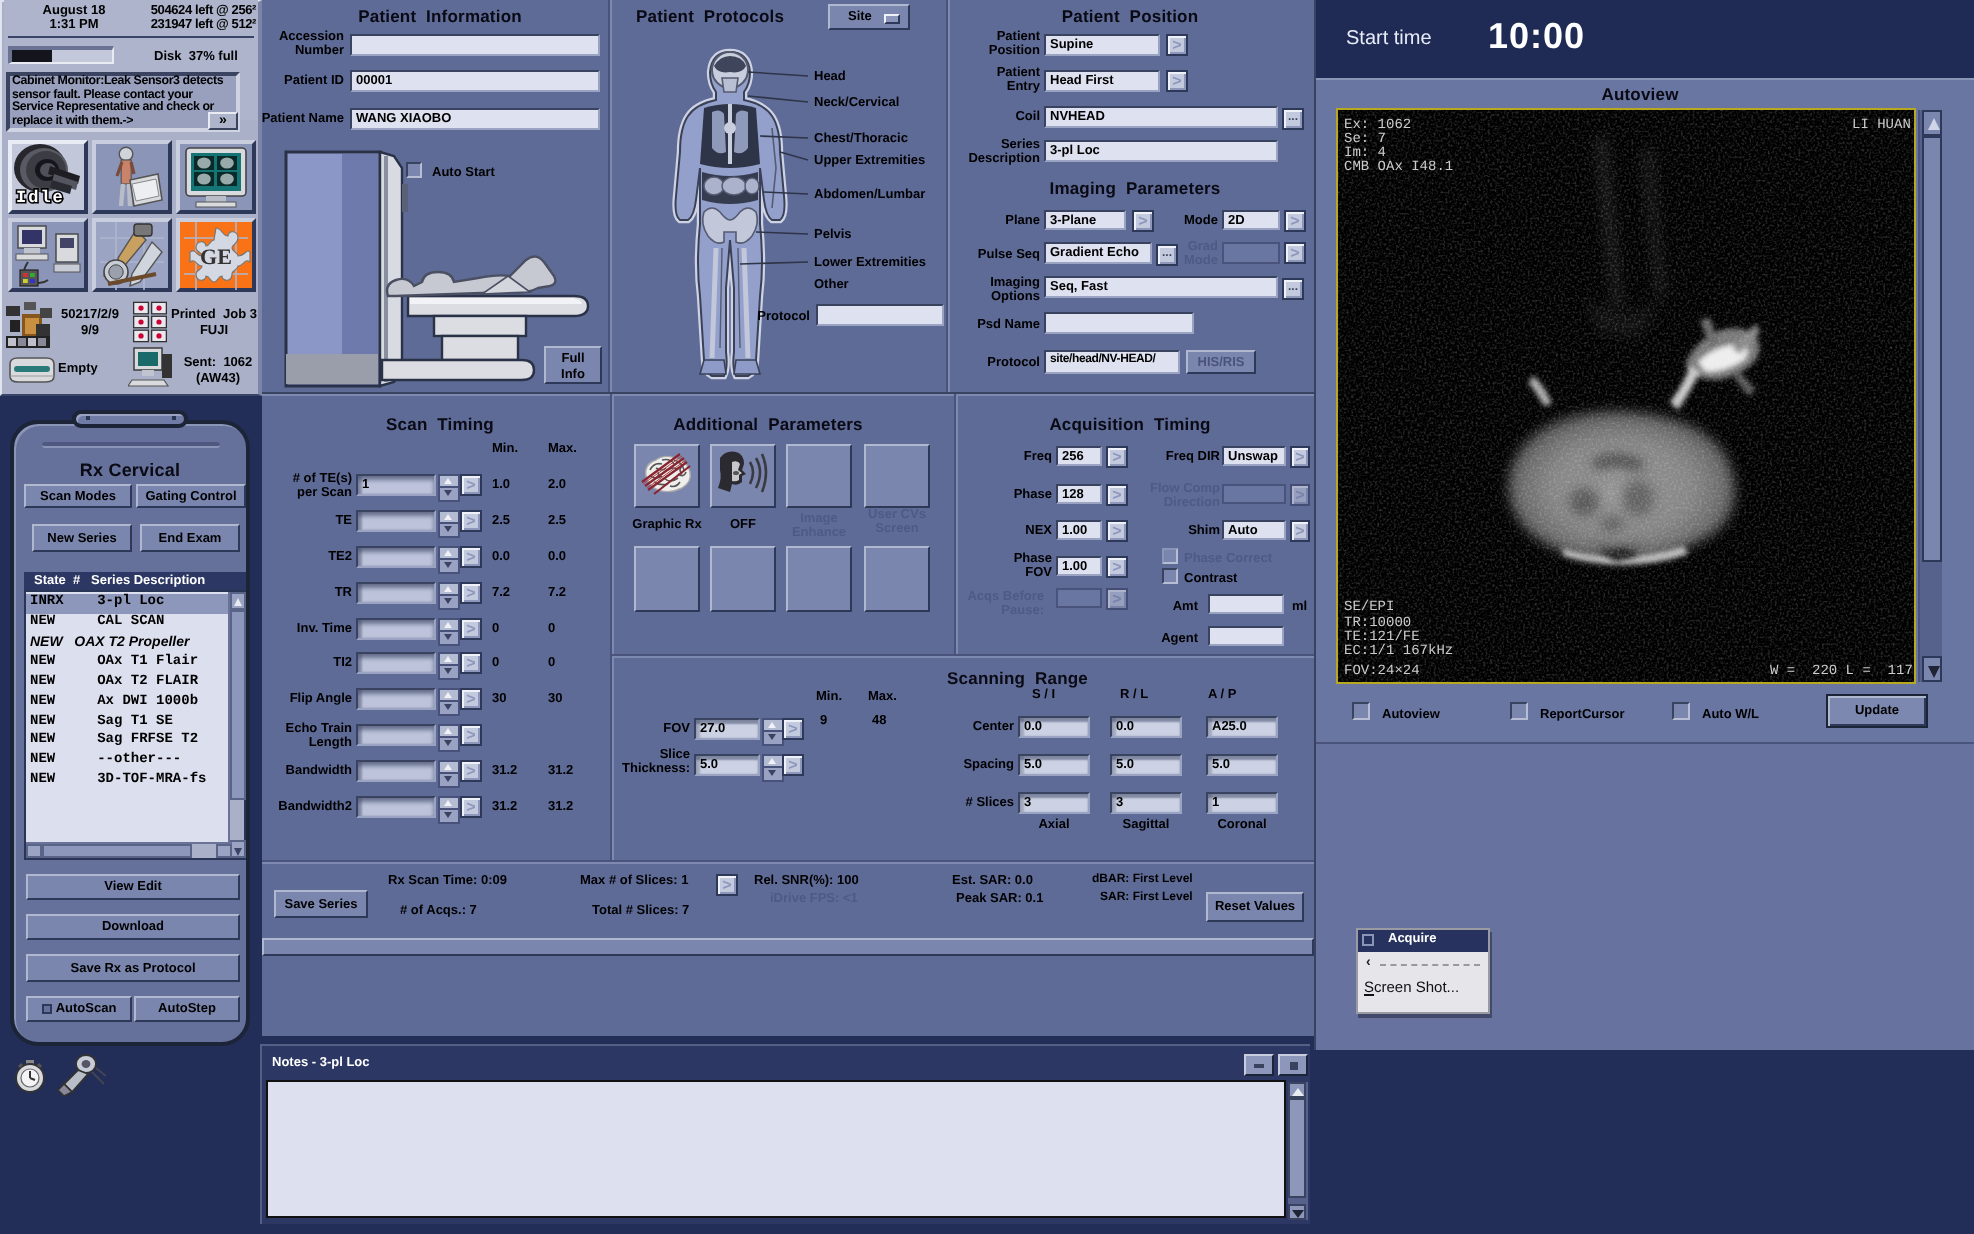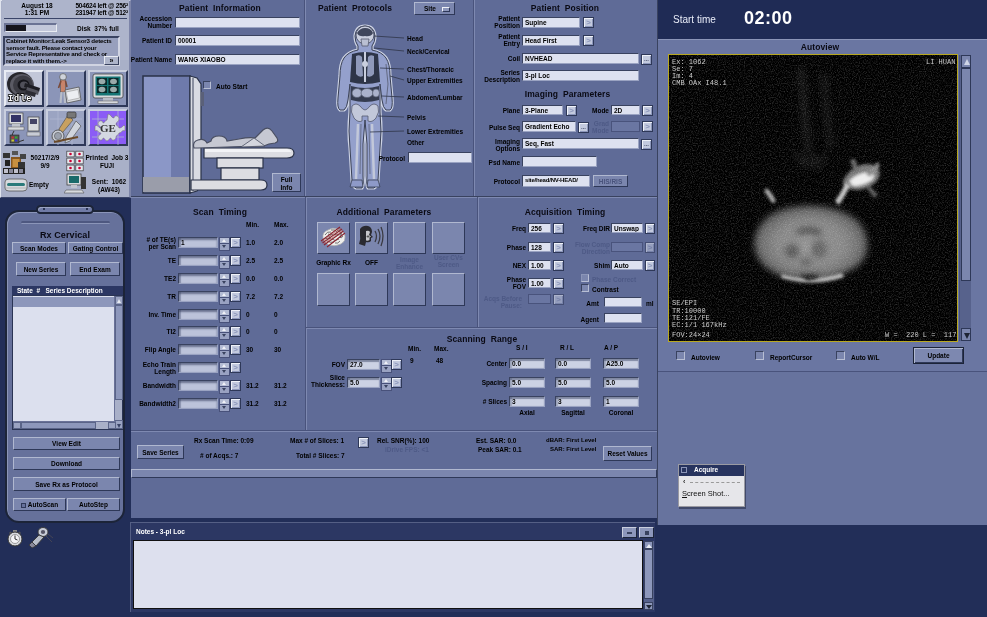--- a/index.html
+++ b/index.html
@@ -104,21 +104,21 @@
   <path d="M4 28 L26 4" stroke="#888" stroke-width="2.5"></path>
   <path d="M4 28 L26 4" stroke="#b8b8c0" stroke-width="1.2"></path>
   <path d="M20 4 L25 9 L15 21 L12 23 L11 18 Z" fill="#c8a060" stroke="#555" stroke-width="0.7"></path>
   <rect x="19" y="1" width="9" height="6" rx="1.5" fill="#777" stroke="#333" stroke-width="0.7"></rect>
   <path d="M28 10 L33 15 L22 30 L17 32 L18 26 Z" fill="#d0d4dc" stroke="#555" stroke-width="0.7"></path>
   <circle cx="10" cy="25" r="6" fill="#c8ccd4" stroke="#444" stroke-width="0.8"></circle>
   <circle cx="10" cy="25" r="3.6" fill="#9aa0ac" stroke="#444" stroke-width="0.5"></circle>
   <path d="M6 31 L30 26" stroke="#6a4a2a" stroke-width="2"></path>
  </svg>
 </div>
-<div class="abs" style="left:88px;top:109px;width:40px;height:37px;background:#8b5cf6;border-top:2px solid #c9cede;border-left:2px solid #c9cede;border-bottom:2px solid #2e3858;border-right:2px solid #2e3858;">
+<div class="abs" style="left:88px;top:109px;width:40px;height:37px;background:#f97316;border-top:2px solid #c9cede;border-left:2px solid #c9cede;border-bottom:2px solid #2e3858;border-right:2px solid #2e3858;">
  <svg width="36" height="34" viewBox="0 0 36 34">
   <path d="M2 8 L34 8 M2 26 L34 26 M8 0 L8 34 M28 0 L28 34" stroke="#aeb6d0" stroke-width="0.8"></path>
   <path d="M18 3 C21 3 21 7 24 7 C24 4 29 4 29 8 C29 11 26 11 26 13 C26 15 29 15 29 17 C33 17 33 13 35 15 L35 20 C32 18 32 22 29 22 C29 24 26 24 26 26 C26 30 21 30 21 27 C19 27 19 30 17 30 C15 30 15 27 13 27 C13 30 8 30 8 26 C8 24 11 24 11 22 C8 22 8 18 5 20 L5 15 C8 13 8 17 11 17 C11 15 8 15 8 13 C8 9 13 9 13 12 C15 12 15 9 17 9 Z" fill="#d4d8e2" stroke="#777" stroke-width="0.6"></path>
   <text x="18" y="21" font-family="Liberation Serif,serif" font-weight="bold" font-size="11" fill="#333" text-anchor="middle">GE</text>
  </svg>
 </div>
 </div>
 
 <div id="statusrows">
 <svg class="abs" style="left:2px;top:150px" width="26" height="26" viewBox="0 0 26 26">
@@ -181,20 +181,30 @@
 <div class="ttl" style="left:5px;top:230px;width:120px;font-size:9px;">Rx Cervical</div>
 <div class="btn" style="left:12px;top:242px;width:54px;height:12px;line-height:11px;">Scan Modes</div>
 <div class="btn" style="left:68px;top:242px;width:55px;height:12px;line-height:11px;">Gating Control</div>
 <div class="btn" style="left:16px;top:262px;width:50px;height:14px;line-height:13px;">New Series</div>
 <div class="btn" style="left:70px;top:262px;width:50px;height:14px;line-height:13px;">End Exam</div>
 
 <div class="abs" style="left:12px;top:286px;width:111px;height:9px;background:#2c3763;color:#fff;font:bold 6.5px 'Liberation Sans',sans-serif;padding:1px 0 0 5px;">State&nbsp; #&nbsp;&nbsp; Series Description</div>
 
 <div class="abs" style="left:12px;top:295px;width:111px;height:135px;background:#dce0ee;border:1px solid #2a3454;">
  <div class="abs" style="left:0;top:1px;width:103px;height:10px;background:#8d97bb;"></div>
+ <div class="abs mono" style="left:2px;top:1px;width:100px;font:bold 7px 'Liberation Mono',monospace;line-height:9.75px;white-space:pre;">INRX    3-pl Loc
+NEW     CAL SCAN
+<i style="font-family:'Liberation Sans';font-size:7px">NEW   OAX T2 Propeller</i>
+NEW     OAx T1 Flair
+NEW     OAx T2 FLAIR
+NEW     Ax DWI 1000b
+NEW     Sag T1 SE
+NEW     Sag FRFSE T2
+NEW     --other---
+NEW     3D-TOF-MRA-fs</div>
 
  <div class="abs" style="right:0;top:0;width:8px;height:133px;background:#a9b0c8;border-left:1px solid #6a7298;">
   <div class="abs" style="left:0;top:0;width:8px;height:9px;background:#9aa3c2;border:1px solid #5a6488;">
           <div style="position:absolute;left:1px;top:2px;width:0;height:0;border-bottom:4px solid #e8ebf2;border-left:2.5px solid transparent;border-right:2.5px solid transparent;"></div>
         </div>
   <div class="abs" style="left:0;top:9px;width:8px;height:95px;background:#8d97bb;border:1px solid #5a6488;"></div>
   <div class="abs" style="left:0;bottom:0;width:8px;height:9px;background:#9aa3c2;border:1px solid #5a6488;">
           <div style="position:absolute;left:1px;top:3px;width:0;height:0;border-top:4px solid #3a4468;border-left:2.5px solid transparent;border-right:2.5px solid transparent;"></div>
         </div>
  </div>
@@ -490,21 +500,21 @@
 <div class="gob" style="left:553px;top:294px;width:11px;opacity:0.55;"></div>
 <div class="lbl" style="left:570px;top:300px;width:29px;">Amt</div>
 <div class="field" style="left:604px;top:297px;width:38px;height:10px;"></div>
 <div class="llbl" style="left:646px;top:300px;">ml</div>
 <div class="lbl" style="left:570px;top:316px;width:29px;">Agent</div>
 <div class="field" style="left:604px;top:313px;width:38px;height:10px;"></div>
 </div>
 <div id="scanrange">
 <div class="abs" style="left:306px;top:327px;width:352px;height:1px;background:#49537c;"></div>
 <div class="abs" style="left:306px;top:328px;width:352px;height:1px;background:#7e89b1;"></div>
-<div class="ttl" style="left:420px;top:334px;width:124px;">Scanning&nbsp; Range</div>
+<div class="ttl" style="left:420px;top:334px;width:124px;text-align:right;">Scanning&nbsp; Range</div>
 <div class="val" style="left:408px;top:345px;font-size:6.5px;">Min.</div>
 <div class="val" style="left:434px;top:345px;font-size:6.5px;">Max.</div>
 <div class="val" style="left:410px;top:357px;">9</div>
 <div class="val" style="left:436px;top:357px;">48</div>
 <div class="lbl" style="left:311px;top:361px;width:34px;">FOV</div>
 <div class="field" style="left:347px;top:359px;width:33px;height:11px;">27.0</div>
 <div class="spin" style="left:381px;top:359px;">
       <i></i>
       <u></u>
     </div>
@@ -554,21 +564,21 @@
 <div class="abs" style="left:131px;top:469px;width:526px;height:9px;background:#7b86ae;border-top:1px solid #b0b8d0;border-left:1px solid #b0b8d0;border-bottom:1px solid #2e3858;border-right:1px solid #2e3858;"></div>
 </div>
 
 <div id="rightpanel">
 <div class="abs" style="left:657px;top:0;width:1px;height:525px;background:#39425f;"></div>
 <div class="abs" style="left:658px;top:0;width:329px;height:39px;background:#1f2b55;"></div>
 <div class="abs" style="left:658px;top:39px;width:329px;height:332px;background:#6a76a2;border-top:1px solid #8b95b8;"></div>
 <div class="abs" style="left:658px;top:371px;width:329px;height:154px;background:#67739e;border-top:1px solid #49537c;"></div>
 <div class="abs" style="left:658px;top:525px;width:329px;height:92px;background:#222e58;"></div>
 <div class="abs" style="left:673px;top:14px;color:#e8ecf8;font:10px 'Liberation Sans',sans-serif;">Start time</div>
-<div class="abs" style="left:744px;top:8px;color:#fff;font:bold 18px 'Liberation Sans',sans-serif;letter-spacing:0.5px;">02:00</div>
+<div class="abs" style="left:744px;top:8px;color:#fff;font:bold 18px 'Liberation Sans',sans-serif;letter-spacing:0.5px;">10:00</div>
 <div class="ttl" style="left:760px;top:42px;width:120px;">Autoview</div>
 
 <div class="abs" style="left:668px;top:54px;width:290px;height:288px;background:#000;border:1px solid #b8a820;"></div>
 <svg class="abs" style="left:669px;top:55px" width="288" height="286" viewBox="0 0 288 286">
  <defs>
   <filter id="bl1" x="-50%" y="-50%" width="200%" height="200%">
           <feGaussianBlur stdDeviation="6"></feGaussianBlur>
         </filter>
   <filter id="bl2" x="-50%" y="-50%" width="200%" height="200%">
           <feGaussianBlur stdDeviation="3"></feGaussianBlur>

